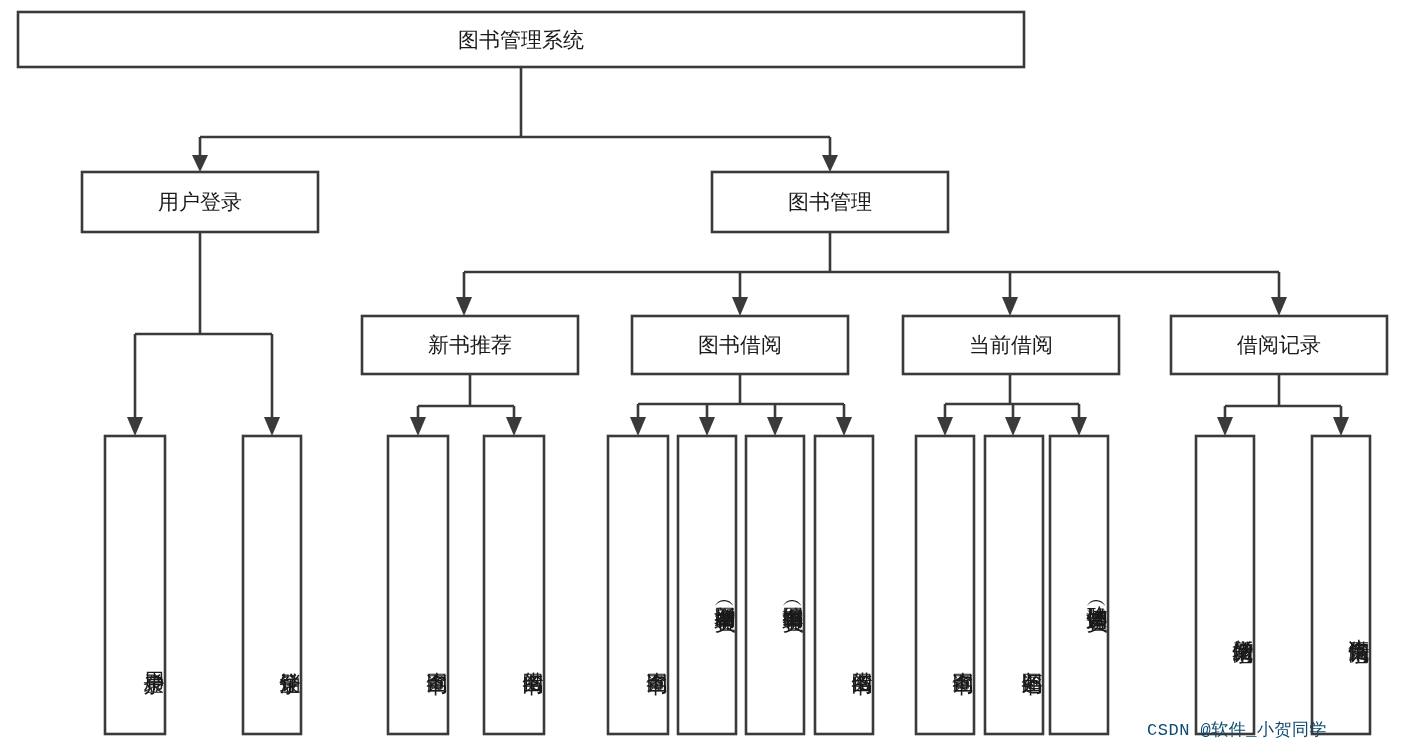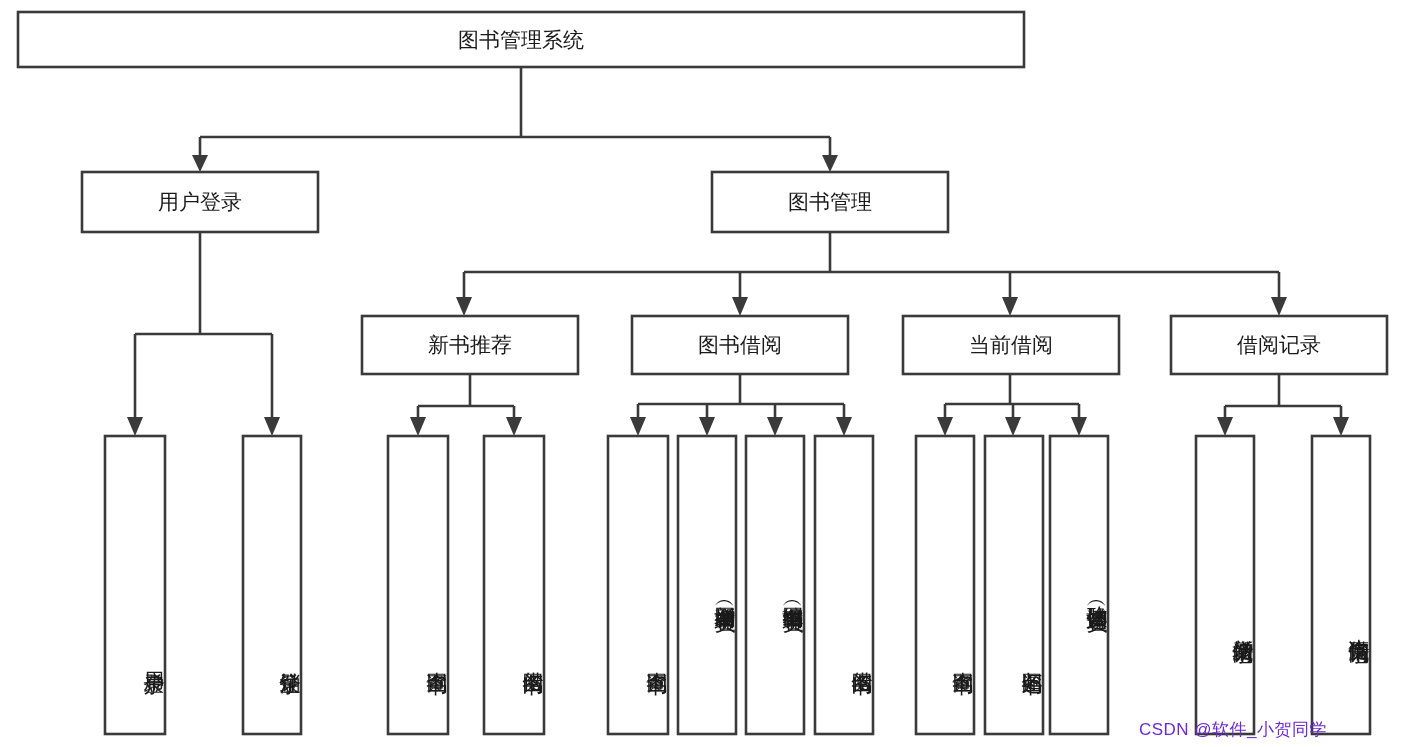--- a/index.html
+++ b/index.html
@@ -62,23 +62,23 @@
     display: flex;
     align-items: flex-start;
     justify-content: center;
     white-space: nowrap;
     pointer-events: none;
   }
   .watermark {
     position: absolute;
     right: 8px;
     bottom: 6px;
-    font-family: Liberation Sans, sans-serif;
+    font-family: Liberation Mono, monospace;
     font-size: 17px;
-    color: #6d28d9;
+    color: #0c4a6e;
     letter-spacing: 0.5px;
     user-select: none;
   }
 </style>
 </head>
 <body>
 
 <div id="diagram-root">
 
   <svg id="flowchart" viewBox="0 0 1405 747" xmlns="http://www.w3.org/2000/svg">

